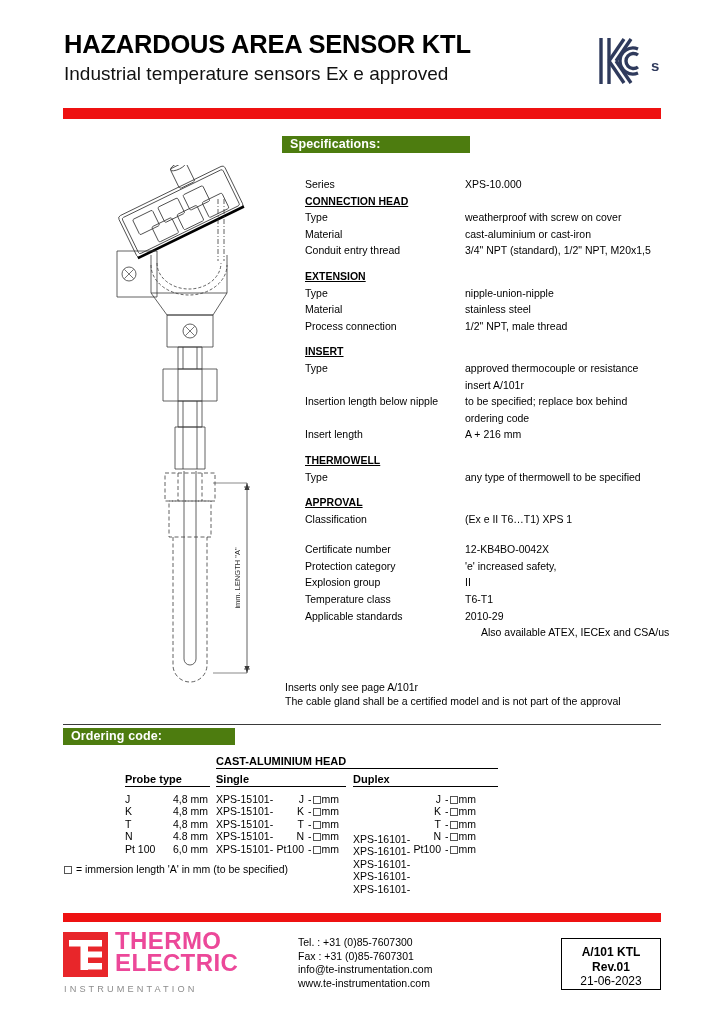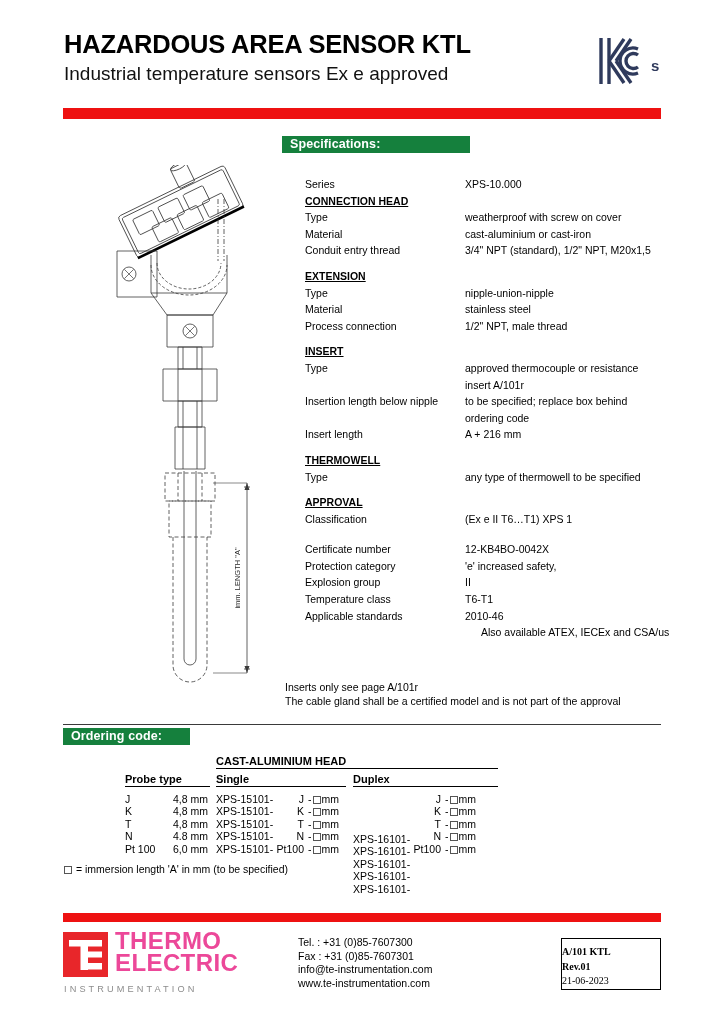--- a/index.html
+++ b/index.html
@@ -22,26 +22,26 @@
   }
   .kc-mark{position:absolute;left:594px;top:32px;width:70px;height:58px;}
 
   .redbar-top{
     position:absolute;left:63px;top:108px;width:598px;height:11px;
     background:#ee1111;
   }
 
   
   .blackbar{
-    position:absolute;height:17px;background:#15803d;color:#fff;
+    position:absolute;height:17px;background:#4d7c0f;color:#fff;
     font-size:12.5px;font-weight:bold;line-height:17px;
     padding-left:8px;box-sizing:border-box;letter-spacing:0.1px;
   }
   #spec-bar{left:282px;top:136px;width:188px;}
-  #order-bar{left:63px;top:728px;width:127px;}
+  #order-bar{left:63px;top:728px;width:172px;}
 
   .rule-full{
     position:absolute;left:63px;width:598px;height:1px;background:#3a3a3a;
   }
 
   
   .spec-list{position:absolute;left:285px;top:176px;width:390px;}
   .spec-row{position:relative;min-height:16.6px;}
   .spec-label{
     position:absolute;left:0;top:0;width:178px;
@@ -118,22 +118,22 @@
   }
   .te-instr{
     position:absolute;left:1px;top:52px;font-size:9.2px;
     letter-spacing:3.1px;color:#8c8c8c;
   }
   .contact{
     position:absolute;left:298px;top:936px;font-size:10.5px;line-height:13.6px;
   }
   .docbox{
     position:absolute;left:561px;top:938px;width:100px;height:52px;
-    border:1.2px solid #000;box-sizing:border-box;
-    font-size:10px;padding-top:6px;line-height:14.5px;font-family:Liberation Serif, serif;
+    border:1.2px solid #000;box-sizing:border-box;text-align:center;
+    font-size:12px;padding-top:6px;line-height:14.5px;
   }
   .docbox .b{font-weight:bold;}
 
   
   .drawing{position:absolute;left:95px;top:165px;width:190px;height:530px;}
 </style>
 </head>
 <body>
 
 <div class="page">
@@ -314,21 +314,21 @@
     <div class="spec-row">
       <span class="spec-label">Explosion group</span>
       <span class="spec-val">II</span>
     </div>
     <div class="spec-row">
       <span class="spec-label">Temperature class</span>
       <span class="spec-val">T6-T1</span>
     </div>
     <div class="spec-row">
       <span class="spec-label"> Applicable standards</span>
-      <span class="spec-val">2010-46</span>
+      <span class="spec-val">2010-29</span>
     </div>
     <div class="spec-row">
       <span class="spec-val" style="left:196px;width:260px;">Also available ATEX, IECEx and CSA/us</span>
     </div>
   </div>
 
   <div class="note-block">
     <div>Inserts only see page A/101r</div>
     <div>The cable gland shall be a certified model and is not part of the approval</div>
   </div>

